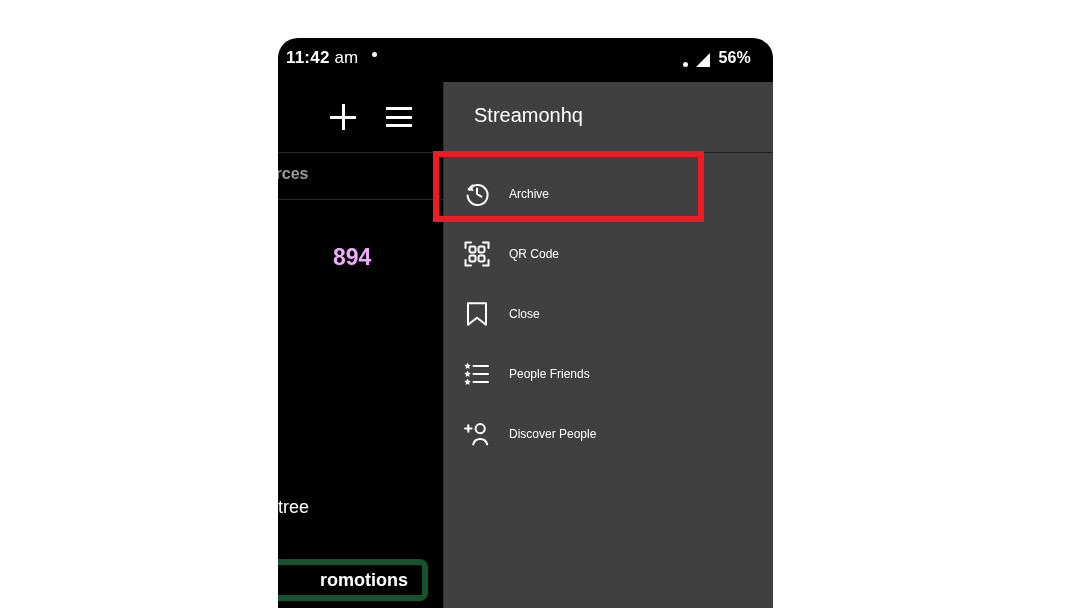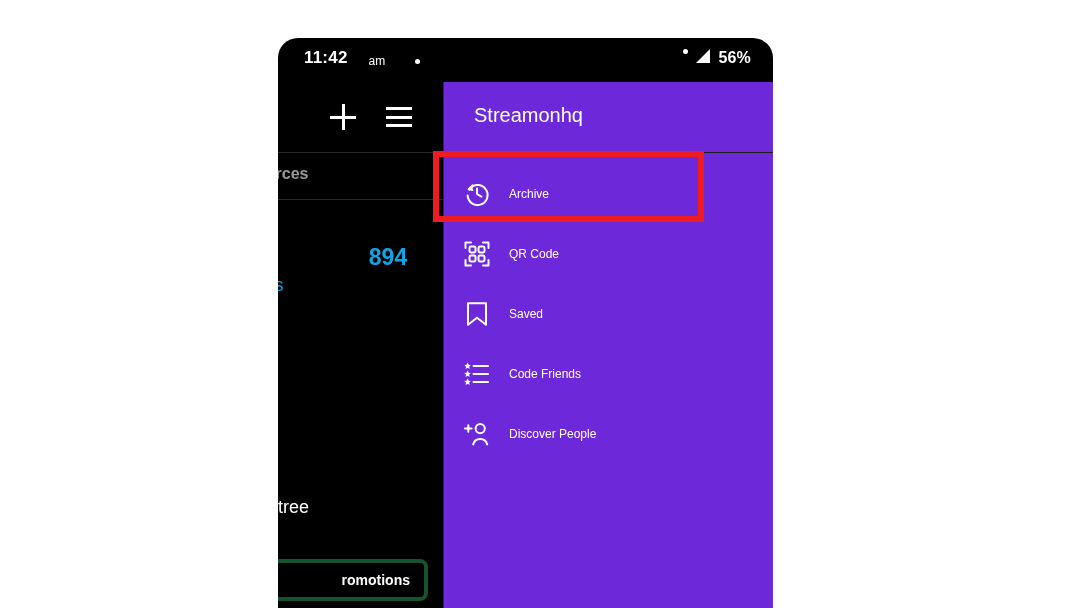--- a/index.html
+++ b/index.html
@@ -31,48 +31,48 @@
   
   #status-bar {
     position: absolute;
     left: 0; top: 0;
     width: 495px;
     height: 44px;
     color: #ffffff;
   }
   .status-left {
     position: absolute;
-    left: 26px; top: 10px;
-    display: flex;
-    align-items: flex-end;
-    gap: 21px;
+    left: 8px; top: 10px;
+    display: flex;
+    align-items: center;
+    gap: 5px;
   }
   .status-time {
     font-size: 17px;
     font-weight: bold;
     letter-spacing: 0.2px;
   }
   .status-ampm {
-    font-size: 12px;
+    font-size: 17px;
     font-weight: normal;
   }
   .status-dot {
     width: 5px; height: 5px;
     border-radius: 50%;
     background: #ffffff;
     display: inline-block;
     margin-left: 9px;
     position: relative;
     top: -4px;
   }
   .status-right {
     position: absolute;
     right: 22px; top: 11px;
     display: flex;
-    align-items: flex-start;
+    align-items: flex-end;
     gap: 8px;
   }
   .status-right .dot2 {
     width: 5px; height: 5px;
     border-radius: 50%;
     background: #ffffff;
   }
   .signal-tri {
     width: 0; height: 0;
     border-style: solid;
@@ -149,22 +149,22 @@
   }
 
   .bg-stats {
     position: absolute;
     left: 0; top: 160px;
     width: 165px;
     display: flex;
   }
   .stat-col {
     position: absolute;
-    text-align: center;
-    color: #0ea5e9;
+    text-align: left;
+    color: #f0abfc;
   }
   .stat-col.partial { left: -42px; width: 70px; }
   .stat-col.following { left: 55px; width: 110px; }
   .stat-num {
     font-size: 23px;
     font-weight: bold;
     line-height: 30px;
   }
   .stat-lbl {
     font-size: 18px;
@@ -174,45 +174,45 @@
   .bg-bio {
     position: absolute;
     left: -20px; top: 415px;
     font-size: 18px;
     color: #ffffff;
     white-space: nowrap;
   }
   .bg-btn {
     position: absolute;
     height: 42px;
-    border: 4px solid #14532d;
+    border: 6px solid #14532d;
     border-radius: 8px;
     background: #000000;
     color: #ffffff;
-    font-size: 14px;
+    font-size: 18px;
     font-weight: bold;
     display: flex;
     align-items: center;
     justify-content: center;
     box-sizing: border-box;
   }
   #btn-promotions {
     left: -52px; top: 477px; width: 202px;
     justify-content: flex-end;
     padding-right: 14px;
   }
 
   
   #menu-sheet {
     position: absolute;
     left: 165px;
     top: 44px;
     width: 330px;
     height: 526px;
-    background: #6d28d9;
+    background: #404040;
     border-left: 1px solid #2e2e2e;
     box-sizing: border-box;
   }
   #menu-header {
     position: relative;
     height: 70px;
     border-bottom: 1px solid #1f1f1f;
   }
   #menu-title {
     position: absolute;
@@ -349,35 +349,35 @@
           </span>
           <span class="menu-label">QR Code</span>
         </div>
 
         <div class="menu-item">
           <span class="menu-icon">
             <svg width="28" height="28" viewBox="0 0 28 28" fill="none" stroke="#ffffff" stroke-width="2" stroke-linecap="round" stroke-linejoin="round">
               <path d="M5 3.2 h18 v21.6 l-9 -7 -9 7 z"></path>
             </svg>
           </span>
-          <span class="menu-label">Saved</span>
+          <span class="menu-label">Close</span>
         </div>
 
         <div class="menu-item">
           <span class="menu-icon">
             <svg width="28" height="28" viewBox="0 0 28 28" fill="none" stroke="#ffffff" stroke-width="2" stroke-linecap="round">
               <line x1="10.5" y1="6" x2="25" y2="6"></line>
               <line x1="10.5" y1="14" x2="25" y2="14"></line>
               <line x1="10.5" y1="22" x2="25" y2="22"></line>
               <path d="M4.6 2.6 l1 2.1 2.3 .3 -1.7 1.6 .4 2.3 -2 -1.1 -2 1.1 .4 -2.3 -1.7 -1.6 2.3 -.3 z" fill="#ffffff" stroke="none"></path>
               <path d="M4.6 10.6 l1 2.1 2.3 .3 -1.7 1.6 .4 2.3 -2 -1.1 -2 1.1 .4 -2.3 -1.7 -1.6 2.3 -.3 z" fill="#ffffff" stroke="none"></path>
               <path d="M4.6 18.6 l1 2.1 2.3 .3 -1.7 1.6 .4 2.3 -2 -1.1 -2 1.1 .4 -2.3 -1.7 -1.6 2.3 -.3 z" fill="#ffffff" stroke="none"></path>
             </svg>
           </span>
-          <span class="menu-label">Code Friends</span>
+          <span class="menu-label">People Friends</span>
         </div>
 
         <div class="menu-item">
           <span class="menu-icon">
             <svg width="28" height="28" viewBox="0 0 28 28" fill="none" stroke="#ffffff" stroke-width="2" stroke-linecap="round" stroke-linejoin="round">
               <line x1="2" y1="8.5" x2="8.6" y2="8.5"></line>
               <line x1="5.3" y1="5.2" x2="5.3" y2="11.8"></line>
               <circle cx="17.2" cy="8.6" r="4.6"></circle>
               <path d="M10.2 24.4 a7.2 7.2 0 0 1 14 0"></path>
             </svg>

